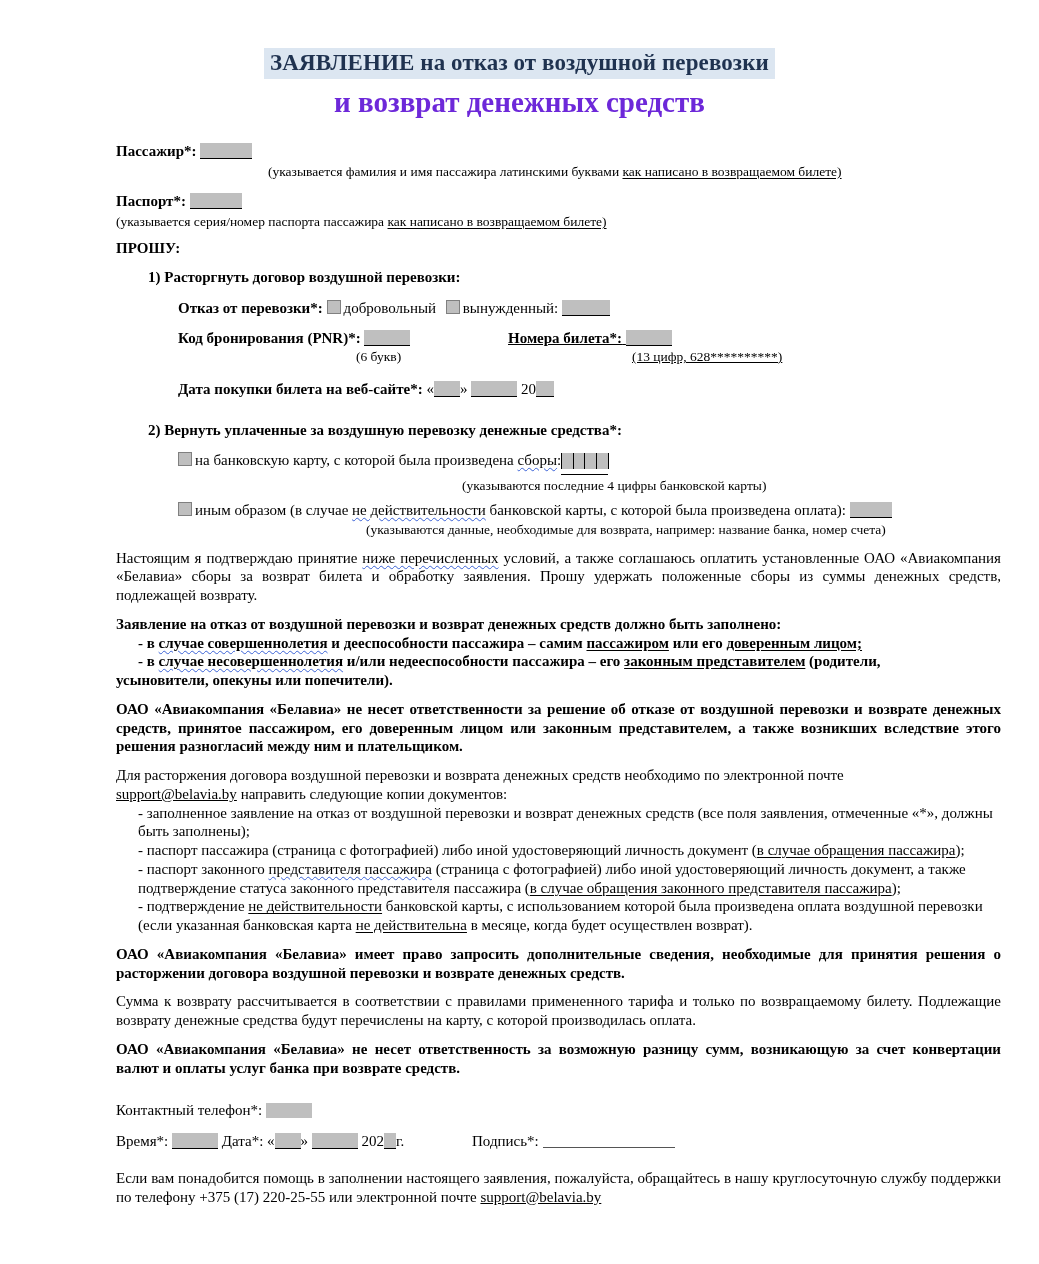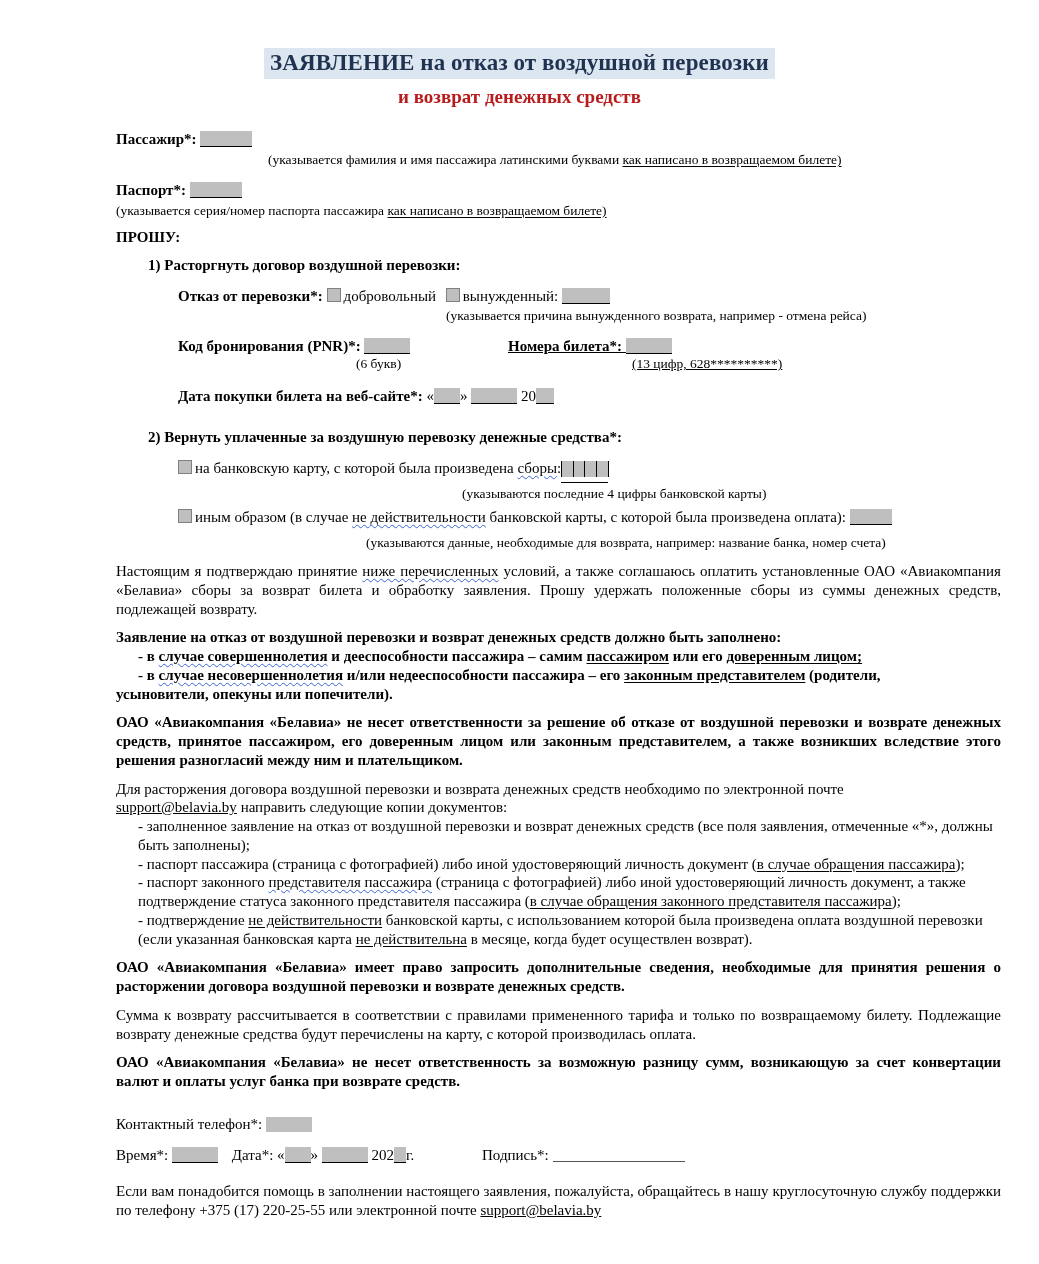--- a/index.html
+++ b/index.html
@@ -35,23 +35,23 @@
     background: #dce6f1;
     color: #1f3250;
     font-weight: bold;
     font-size: 23px;
     letter-spacing: 0.1px;
     padding: 2px 6px 3px 6px;
     line-height: 1.15;
   }
   .title-line2 {
     display: block;
-    color: #b91c1c;
+    color: #6d28d9;
     font-weight: bold;
-    font-size: 19px;
+    font-size: 29px;
     margin-top: 7px;
     line-height: 1.15;
   }
 
   
   .body-area {
     padding: 0 38px 0 116px;
   }
   .row {
     position: relative;
@@ -188,21 +188,20 @@
     <div class="bold indent1">1) Расторгнуть договор воздушной перевозки:</div>
 
     <div class="sp-12"></div>
 
     <div class="indent2">
       <span class="bold">Отказ от перевозки*:</span>
       <span class="cbx"></span><span>добровольный</span>
       <span class="cbx" style="margin-left:6px;"></span><span>вынужденный:</span>
       <span class="fld w-reason"></span>
     </div>
-    <div class="hint" style="margin-left:330px;margin-top:2px;">(указывается причина вынужденного возврата, например - отмена рейса)</div>
 
     <div class="sp-12"></div>
 
     <div class="two-col indent2">
       <div class="col-left">
         <div>
           <span class="bold">Код бронирования (PNR)*:</span>
           <span class="fld w-md"></span>
         </div>
         <div class="hint" style="margin-left:178px;margin-top:1px;">(6 букв)</div>
@@ -235,21 +234,21 @@
       <span class="cbx"></span><span>на банковскую карту, с которой была произведена </span><span class="uw">сборы</span><span>:</span><span class="digits"><span class="cell"></span><span class="cell"></span><span class="cell"></span><span class="cell"></span></span>
     </div>
     <div class="hint" style="margin-left:346px;margin-top:3px;">(указываются последние 4 цифры банковской карты)</div>
 
     <div class="sp-6"></div>
 
     <div class="indent2">
       <span class="cbx"></span><span>иным образом (в случае </span><span class="uw">не действительности</span><span> банковской карты, с которой была произведена оплата):</span>
       <span class="fld w-other"></span>
     </div>
-    <div class="hint" style="margin-left:250px;margin-top:8px;">(указываются данные, необходимые для возврата, например: название банка, номер счета)</div>
+    <div class="hint" style="margin-left:250px;margin-top:2px;">(указываются данные, необходимые для возврата, например: название банка, номер счета)</div>
   </div>
 
   <div style="padding:0 38px 0 116px;">
 
     <div class="sp-10"></div>
 
     <p class="just"><span>Настоящим я подтверждаю принятие </span><span class="uw">ниже  перечисленных</span><span> условий, а также соглашаюсь оплатить установленные ОАО «Авиакомпания «Белавиа» сборы за возврат билета и обработку заявления. Прошу удержать положенные сборы из суммы денежных средств, подлежащей возврату.</span></p>
 
     <div class="sp-10"></div>
 
@@ -294,21 +293,21 @@
     <div>
       <span>Контактный телефон*:</span>
       <span class="fld w-phone no-ul"></span>
     </div>
 
     <div class="sp-12"></div>
 
     <div>
       <span>Время*:</span>
       <span class="fld w-md"></span>
-      <span style="margin-left:10px;">Дата*:</span>
+      <span style="">Дата*:</span>
       <span>«</span><span class="fld w-sm"></span><span>»</span>
       <span class="fld w-md"></span>
       <span>202</span><span class="fld" style="width:12px;"></span><span>г.</span>
       <span style="margin-left:64px;">Подпись*:</span>
       <span class="sigline"></span>
     </div>
 
     <div class="sp-18"></div>
 
     <p class="just"><span>Если вам понадобится помощь в заполнении настоящего заявления, пожалуйста, обращайтесь в нашу круглосуточную службу поддержки по телефону </span><span>+375 (17) 220-25-55</span><span> или электронной почте </span><span class="mail">support@belavia.by</span></p>

